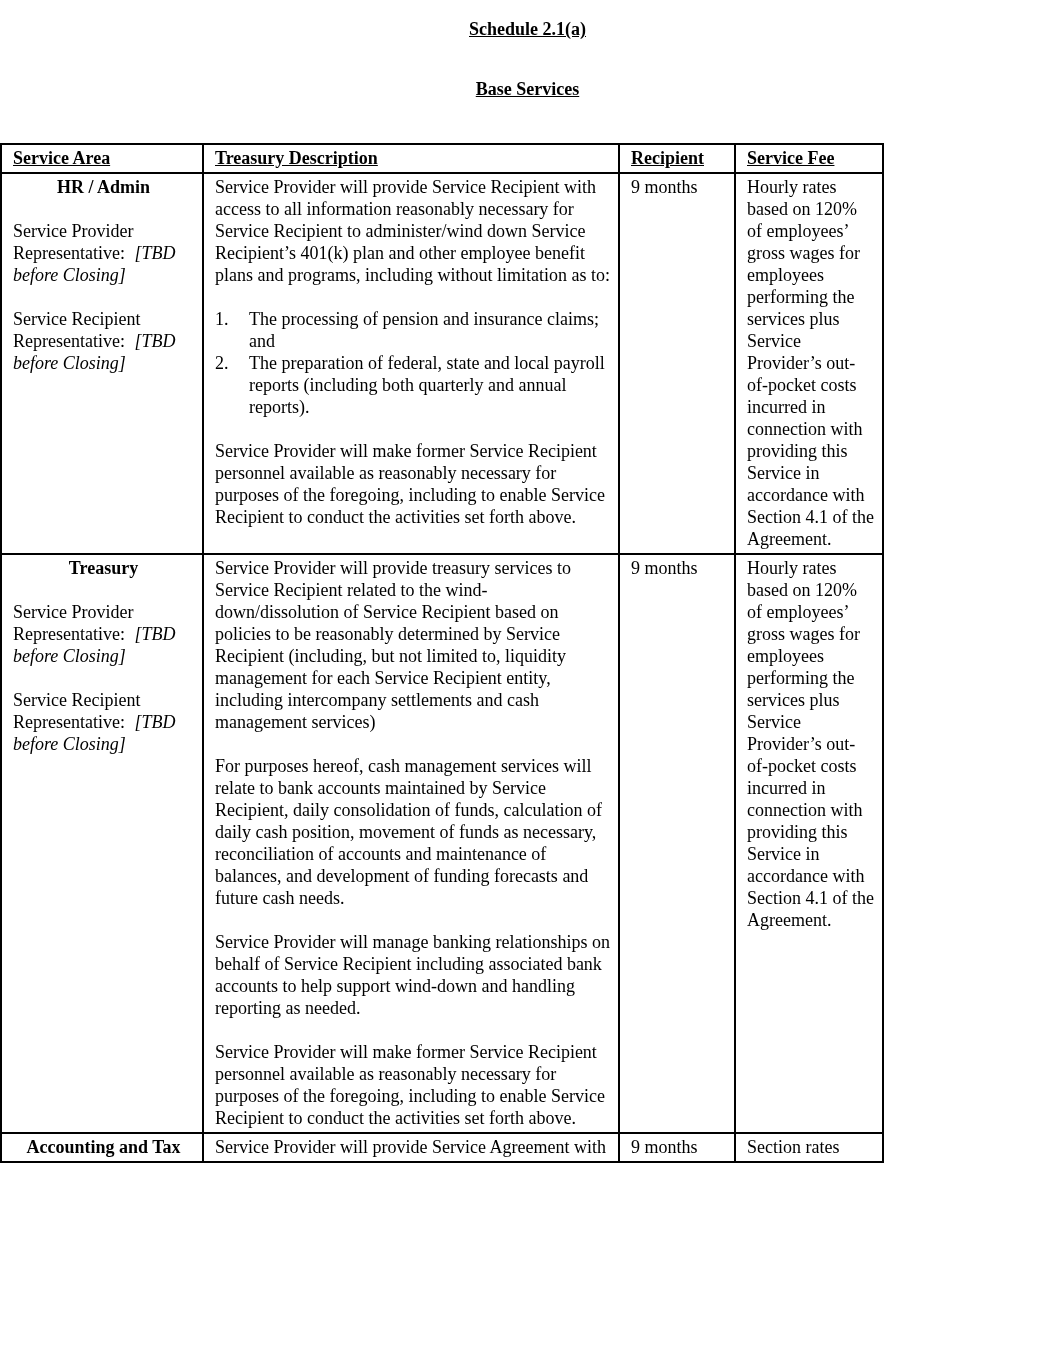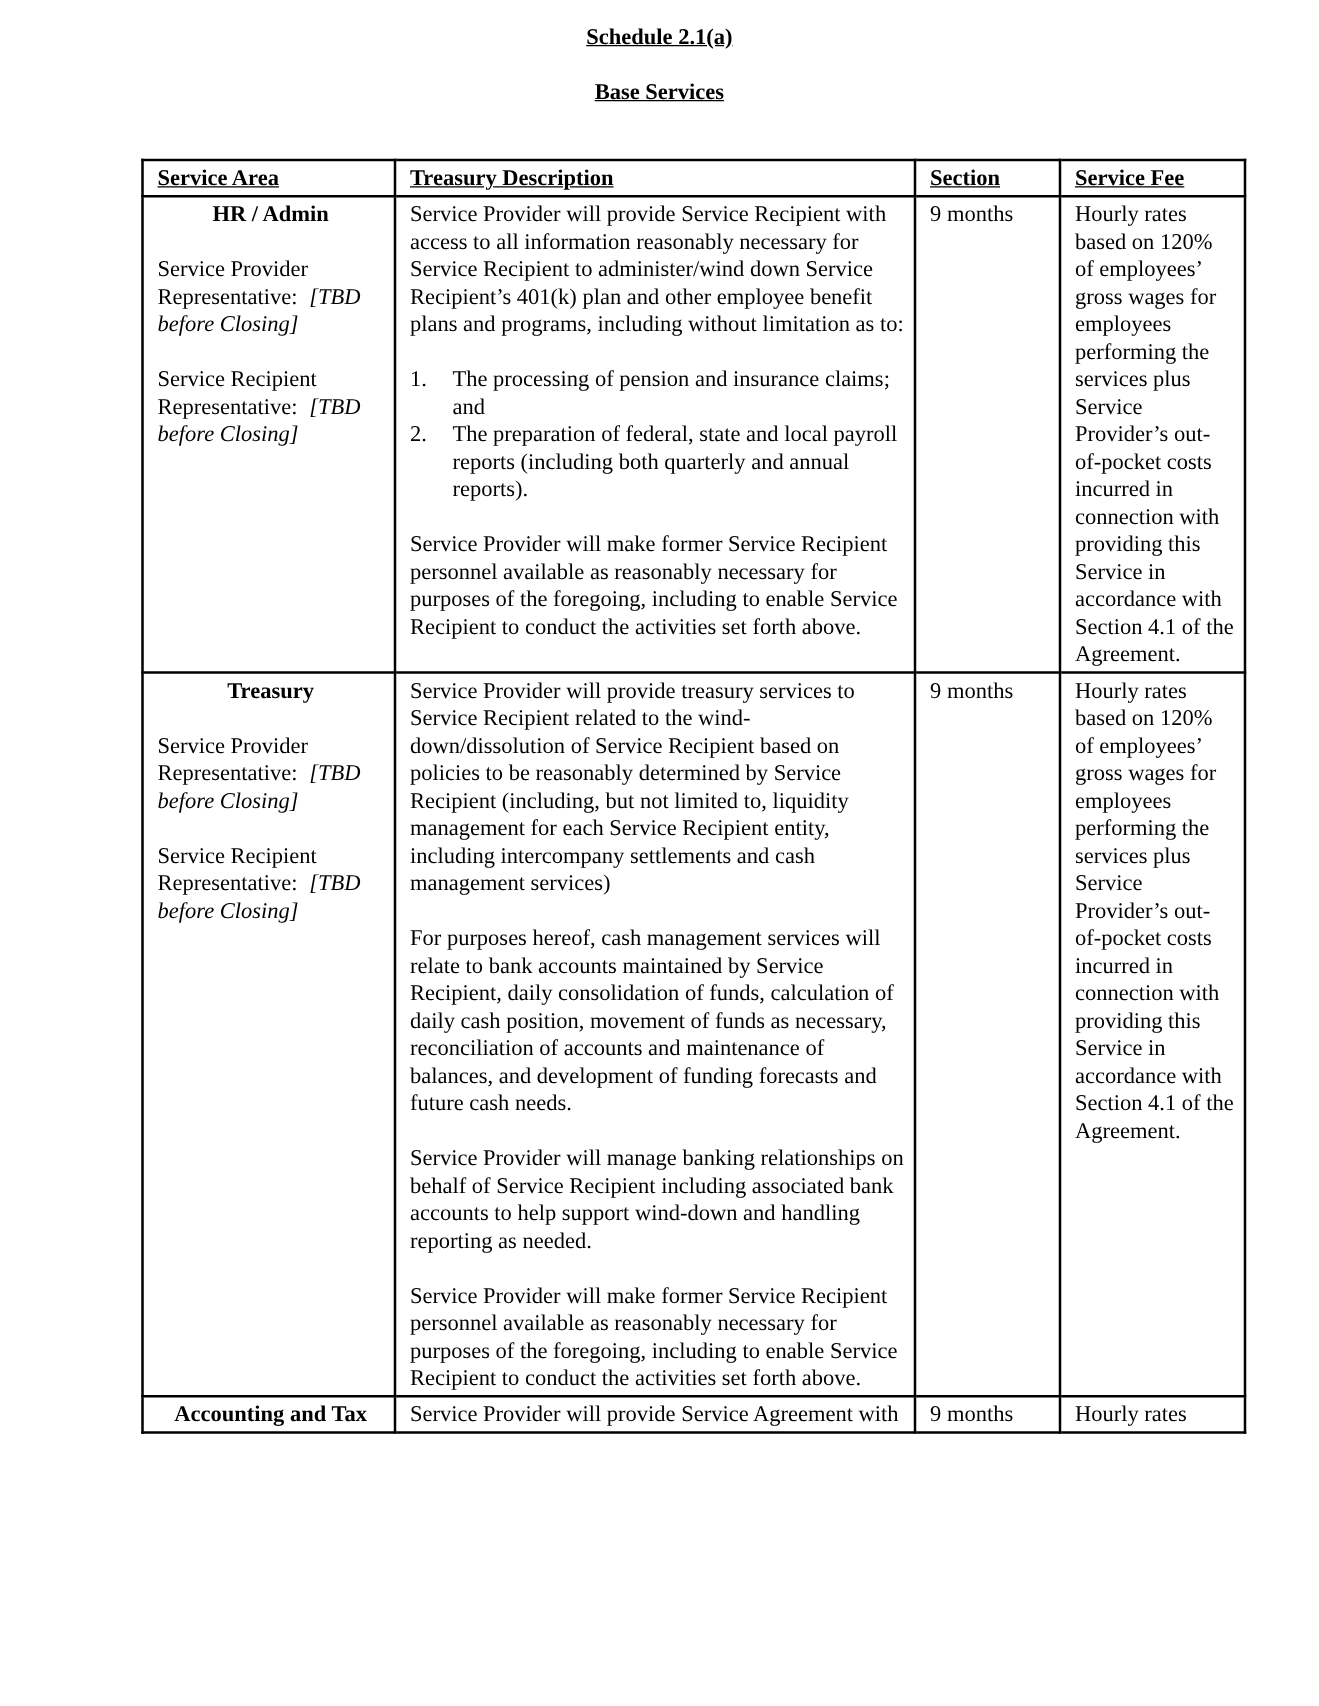--- a/index.html
+++ b/index.html
@@ -15,27 +15,26 @@
     font-size: 18px;
     line-height: 22px;
     color: #000000;
   }
   .doc-title {
     text-align: center;
     font-weight: bold;
     text-decoration: underline;
   }
   #title-1 { }
-  #title-2 { margin-top: 22px; }
+  #title-2 { margin-top: 38px; }
 
   table.services {
     border-collapse: collapse;
     table-layout: fixed;
     width: 882px;
-    margin-left: 113px;
     margin-top: 43px;
     padding-left: 24px;
   }
   col.c-area { width: 202px; }
   col.c-desc { width: 416px; }
   col.c-dur  { width: 116px; }
   col.c-fee  { width: 148px; }
 
   th, td {
     border: 2px solid #000000;
@@ -71,21 +70,21 @@
     <colgroup>
       <col class="c-area">
         <col class="c-desc">
         <col class="c-dur">
         <col class="c-fee">
     </colgroup>
     <thead>
       <tr>
         <th><span class="u">Service Area</span></th>
         <th><span class="u">Treasury Description</span></th>
-        <th><span class="u">Section</span></th>
+        <th><span class="u">Recipient</span></th>
         <th><span class="u">Service Fee</span></th>
       </tr>
     </thead>
     <tbody>
 
       <tr>
         <td>
           <p class="b">HR / Admin</p>
           <p class="mt rep"><span>Service Provider Representative:</span> <span class="i">[TBD before Closing]</span></p>
           <p class="mt rep"><span>Service Recipient Representative:</span> <span class="i">[TBD before Closing]</span></p>
@@ -125,18 +124,18 @@
       </tr>
 
       <tr>
         <td>
           <p class="b">Accounting and Tax</p>
         </td>
         <td>
           <p>Service Provider will provide Service Agreement with</p>
         </td>
         <td>9 months</td>
-        <td>Hourly rates</td>
+        <td>Section rates</td>
       </tr>
 
     </tbody>
   </table>
 </div>
 
 </body></html>

